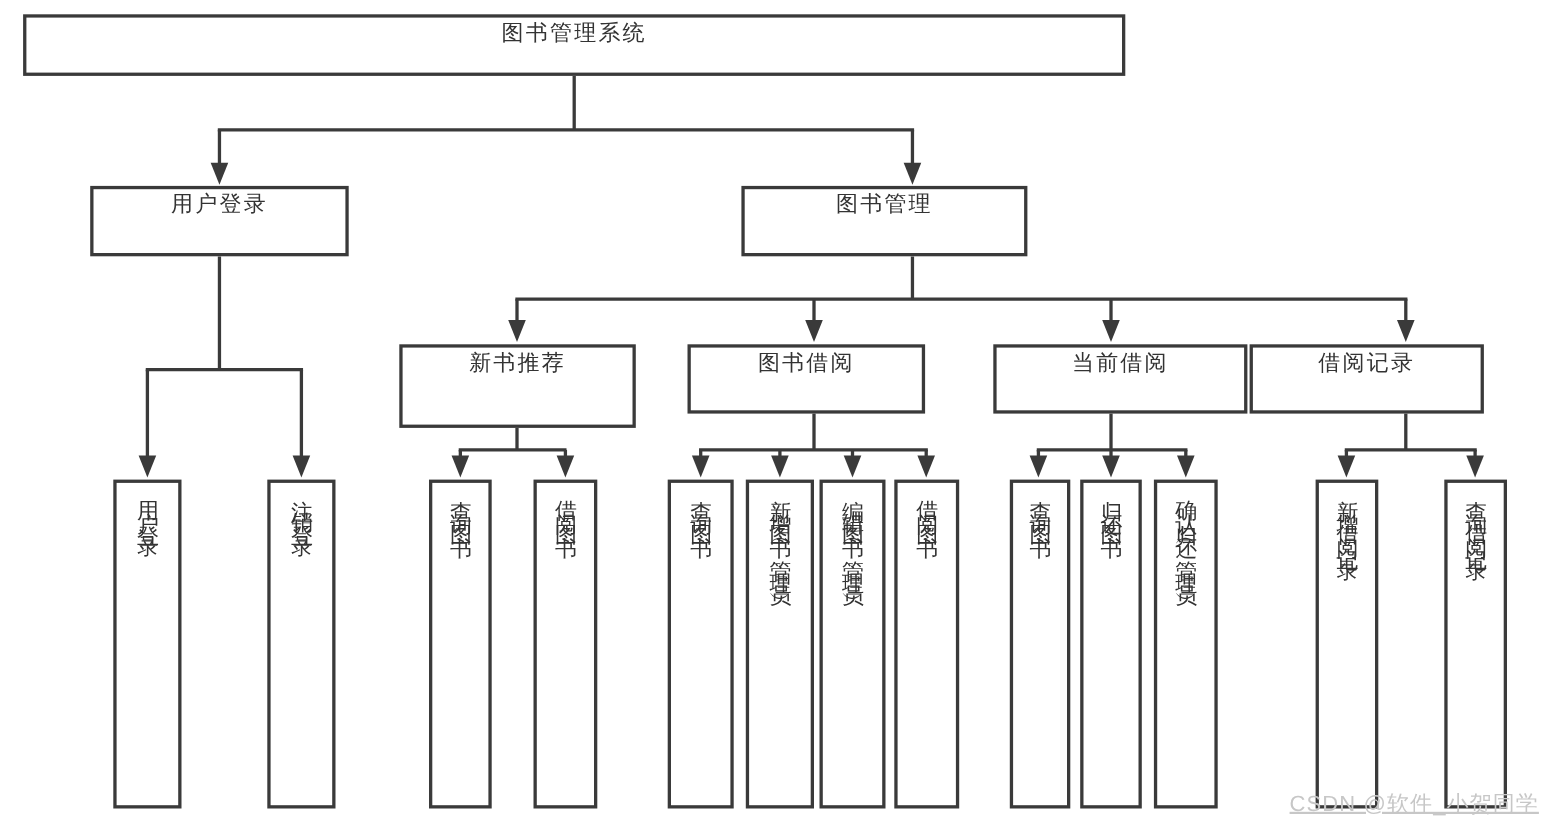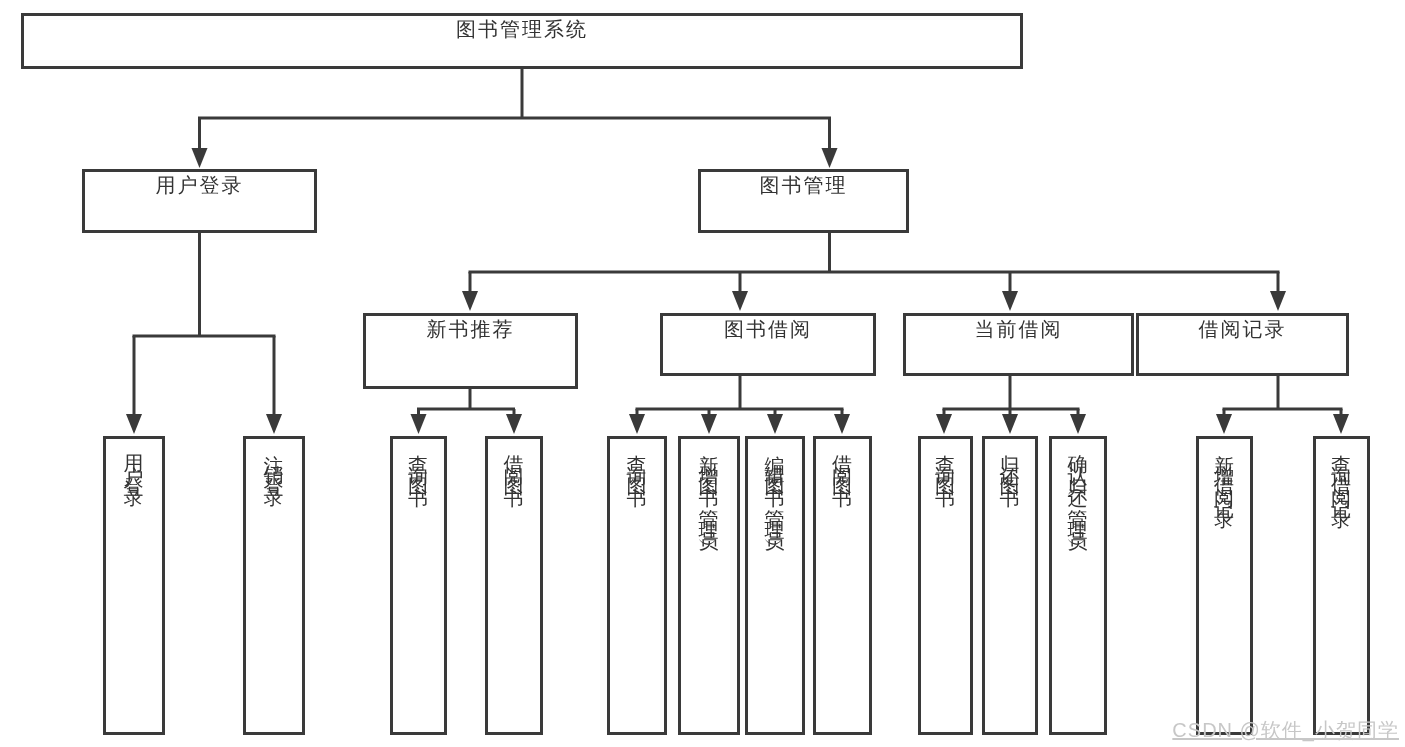--- a/index.html
+++ b/index.html
@@ -118,28 +118,28 @@
     <polygon points="1341,434 1333,414 1349,414"></polygon>
   </svg>
 
   <div class="node" style="left:21px;top:13px;width:1002px;height:56px">
     <span class="htext">图书管理系统</span>
   </div>
 
   <div class="node" style="left:82px;top:169px;width:235px;height:64px">
     <span class="htext">用户登录</span>
   </div>
-  <div class="node" style="left:698px;top:169px;width:211px;height:64px">
+  <div class="node" style="left:674px;top:169px;width:260px;height:64px">
     <span class="htext">图书管理</span>
   </div>
 
   <div class="node" style="left:363px;top:313px;width:215px;height:76px">
     <span class="htext">新书推荐</span>
   </div>
-  <div class="node" style="left:660px;top:313px;width:216px;height:63px">
+  <div class="node" style="left:625px;top:313px;width:216px;height:63px">
     <span class="htext">图书借阅</span>
   </div>
   <div class="node" style="left:903px;top:313px;width:231px;height:63px">
     <span class="htext">当前借阅</span>
   </div>
   <div class="node" style="left:1136px;top:313px;width:213px;height:63px">
     <span class="htext">借阅记录</span>
   </div>
 
   <div class="node" style="left:103px;top:436px;width:62px;height:299px">

